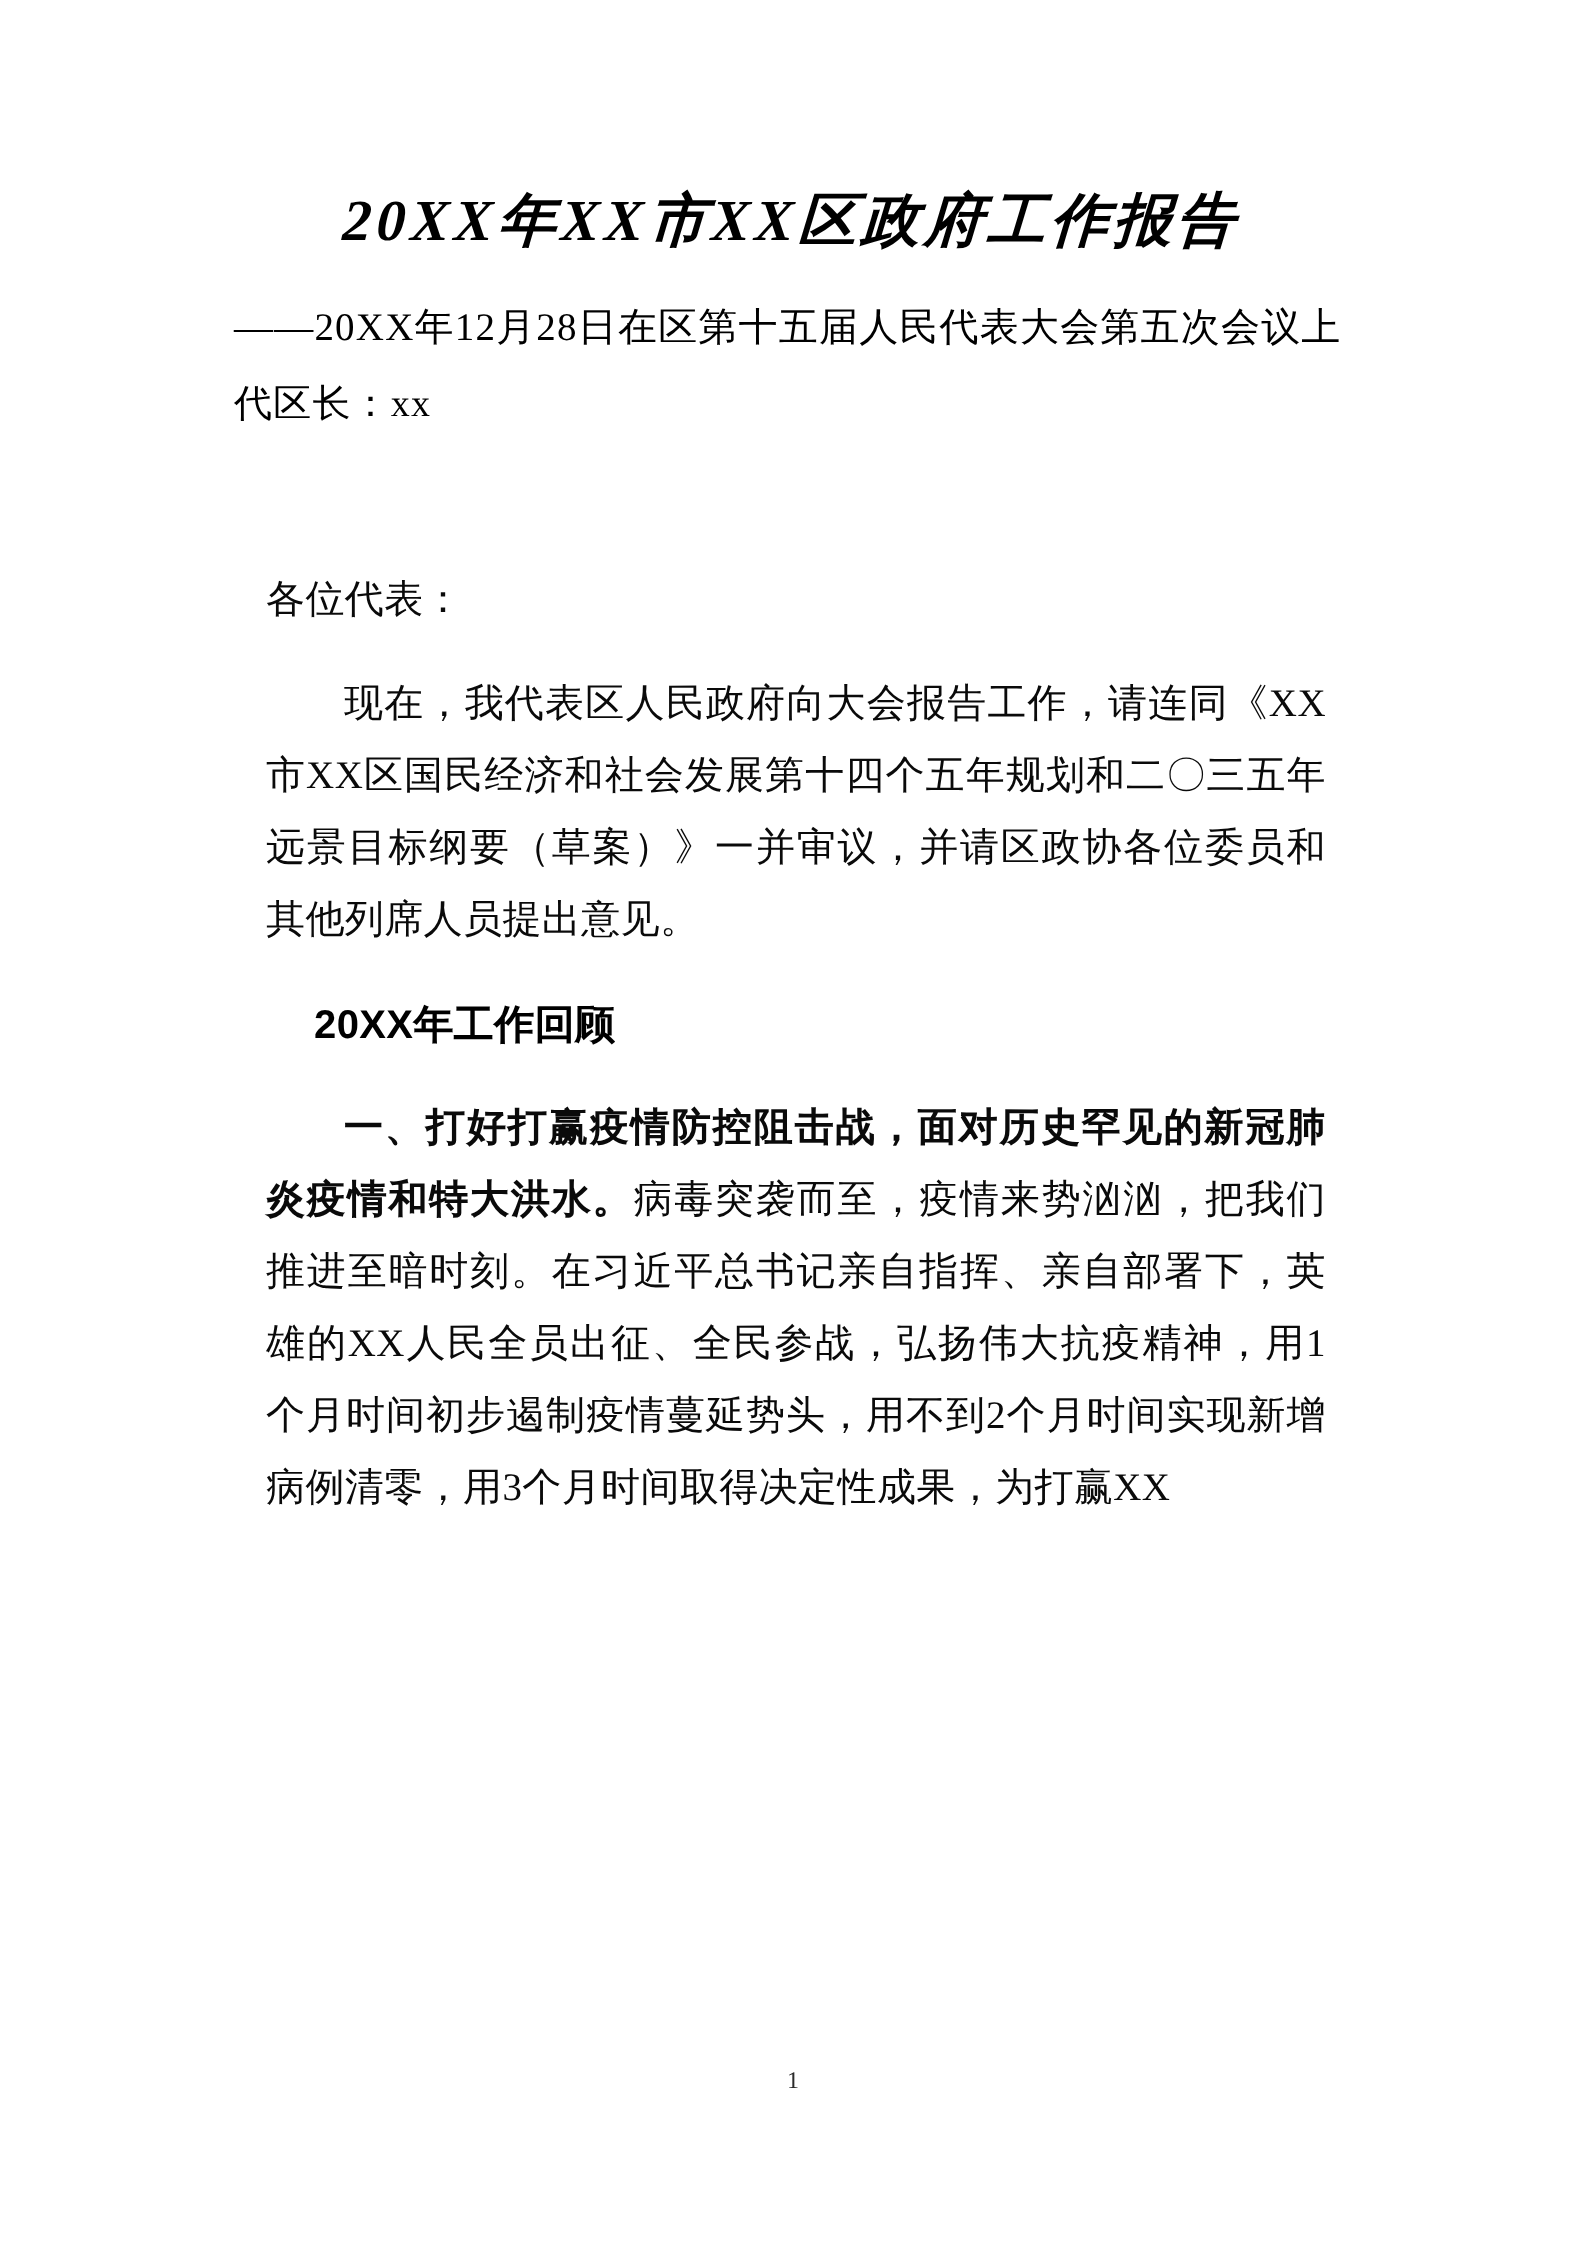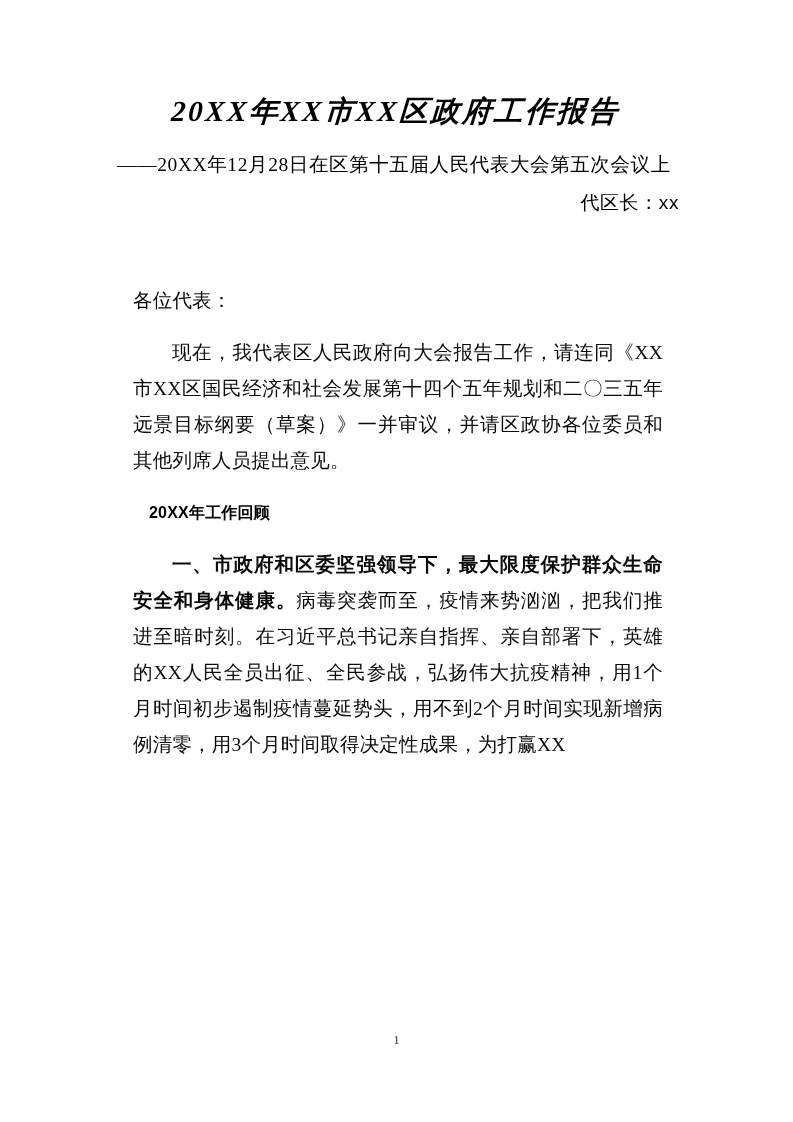--- a/index.html
+++ b/index.html
@@ -48,22 +48,22 @@
     padding-top: 17px;
     text-align: left;
     font-family: "Liberation Serif", "DejaVu Serif", serif;
     font-size: 19.5px;
     line-height: 36px;
     letter-spacing: 0.6px;
   }
   .doc-byline {
     margin: 0;
     padding-top: 2px;
-    text-align: right;
-    font-family: Liberation Sans, sans-serif;
+    text-align: left;
+    font-family: Liberation Serif, serif;
     font-size: 19px;
     line-height: 36px;
     letter-spacing: 0.6px;
   }
 
   
   .body-block {
     margin: 0;
     padding-top: 46px;
   }
@@ -79,21 +79,21 @@
   }
   p.indent { text-indent: 2em; }
   p.noindent { text-indent: 0; }
 
   
   p.section-heading {
     margin: 0;
     text-indent: 2em;
     font-family: "Liberation Sans", "DejaVu Sans", sans-serif;
     font-weight: 700;
-    font-size: 16px;
+    font-size: 20px;
     line-height: 36px;
     letter-spacing: 0.2px;
   }
   .lead-bold {
     font-weight: 700;
   }
 
   
   #page-number {
     position: absolute;
@@ -122,20 +122,20 @@
 
     <div class="body-block">
 
       <p class="para noindent">各位代表：</p>
 
       <p class="para indent">现在，我代表区人民政府向大会报告工作，请连同《XX市XX区国民经济和社会发展第十四个五年规划和二〇三五年远景目标纲要（草案）》一并审议，并请区政协各位委员和其他列席人员提出意见。</p>
 
       <p class="section-heading">20XX年工作回顾</p>
 
 
-      <p class="para indent"><span class="lead-bold">一、市政府和区委坚强领导下，最大限度保护群众生命安全和身体健康。</span><span>病毒突袭而至，疫情来势汹汹，把我们推进至暗时刻。在习近平总书记亲自指挥、亲自部署下，英雄的XX人民全员出征、全民参战，弘扬伟大抗疫精神，用1个月时间初步遏制疫情蔓延势头，用不到2个月时间实现新增病例清零，用3个月时间取得决定性成果，为打赢XX</span></p>
+      <p class="para indent"><span class="lead-bold">一、打好打赢疫情防控阻击战，面对历史罕见的新冠肺炎疫情和特大洪水。</span><span>病毒突袭而至，疫情来势汹汹，把我们推进至暗时刻。在习近平总书记亲自指挥、亲自部署下，英雄的XX人民全员出征、全民参战，弘扬伟大抗疫精神，用1个月时间初步遏制疫情蔓延势头，用不到2个月时间实现新增病例清零，用3个月时间取得决定性成果，为打赢XX</span></p>
 
     </div>
   </div>
 
   <div id="page-number">1</div>
 
 </div>
 
 </body></html>

